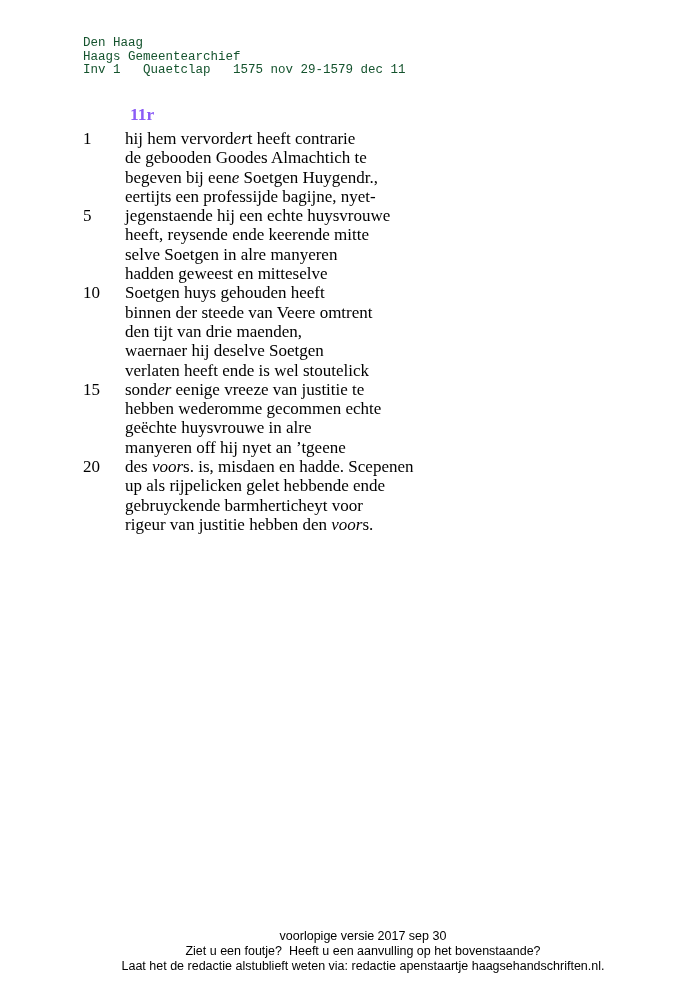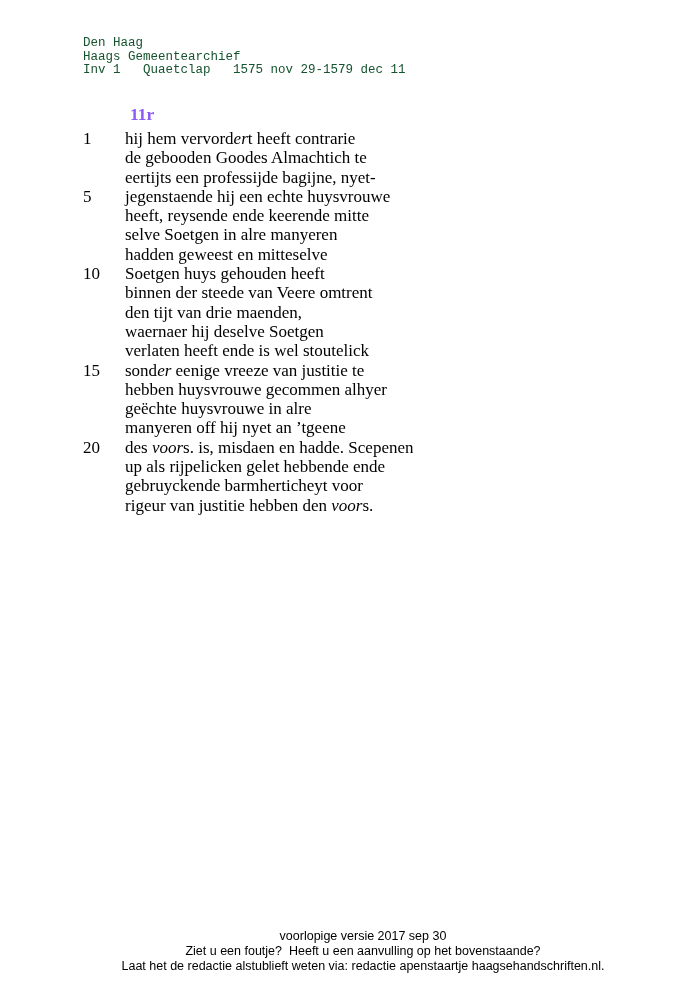--- a/index.html
+++ b/index.html
@@ -75,20 +75,24 @@
       <div class="tr-row">
         <span class="tr-num">1</span>
         <span class="tr-text">hij hem vervord<i>er</i>t heeft contrarie</span>
       </div>
       <div class="tr-row">
         <span class="tr-num"></span>
         <span class="tr-text">de gebooden Goodes Almachtich te</span>
       </div>
       <div class="tr-row">
         <span class="tr-num"></span>
+        <span class="tr-text">begeven bij een<i>e</i> Soetgen Huygendr.,</span>
+      </div>
+      <div class="tr-row">
+        <span class="tr-num"></span>
         <span class="tr-text">eertijts een professijde bagijne, nyet-</span>
       </div>
       <div class="tr-row">
         <span class="tr-num">5</span>
         <span class="tr-text">jegenstaende hij een echte huysvrouwe</span>
       </div>
       <div class="tr-row">
         <span class="tr-num"></span>
         <span class="tr-text">heeft, reysende ende keerende mitte</span>
       </div>
@@ -119,21 +123,21 @@
       <div class="tr-row">
         <span class="tr-num"></span>
         <span class="tr-text">verlaten heeft ende is wel stoutelick</span>
       </div>
       <div class="tr-row">
         <span class="tr-num">15</span>
         <span class="tr-text">sond<i>er</i> eenige vreeze van justitie te</span>
       </div>
       <div class="tr-row">
         <span class="tr-num"></span>
-        <span class="tr-text">hebben huysvrouwe gecommen alhyer</span>
+        <span class="tr-text">hebben wederomme gecommen echte</span>
       </div>
       <div class="tr-row">
         <span class="tr-num"></span>
       </div>
       <div class="tr-row">
         <span class="tr-num"></span>
         <span class="tr-text">geëchte huysvrouwe in alre</span>
       </div>
       <div class="tr-row">
         <span class="tr-num"></span>

